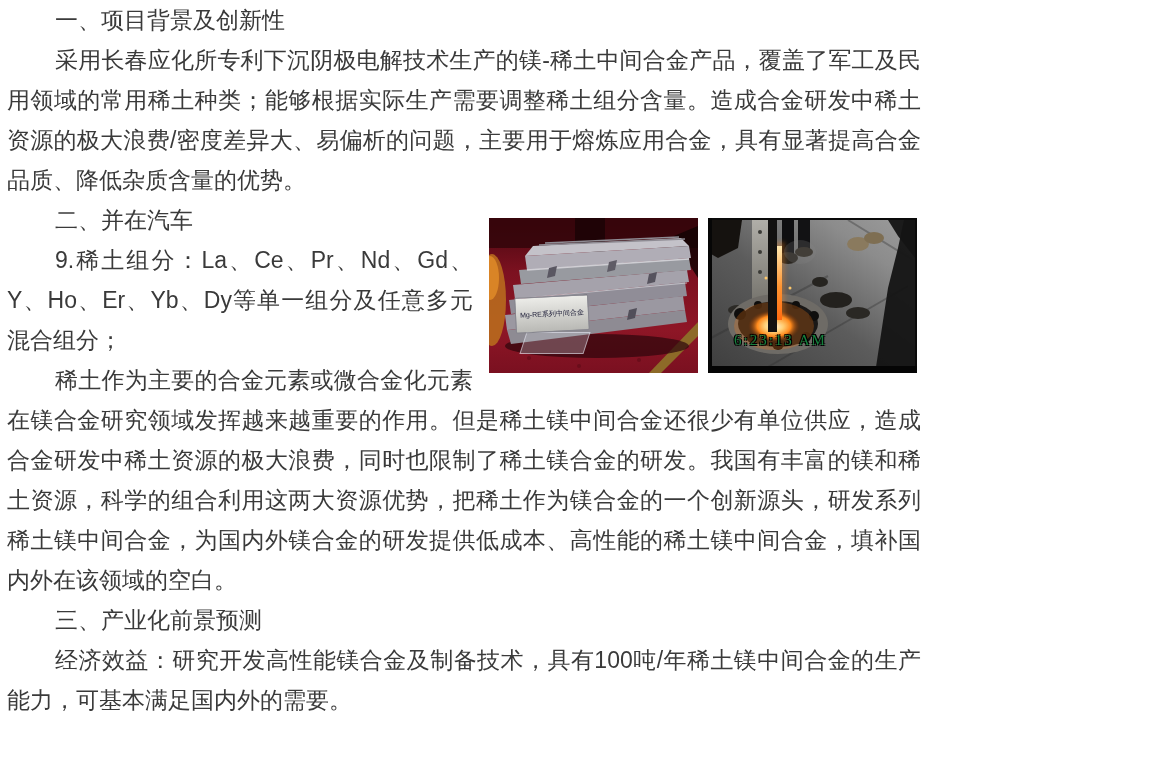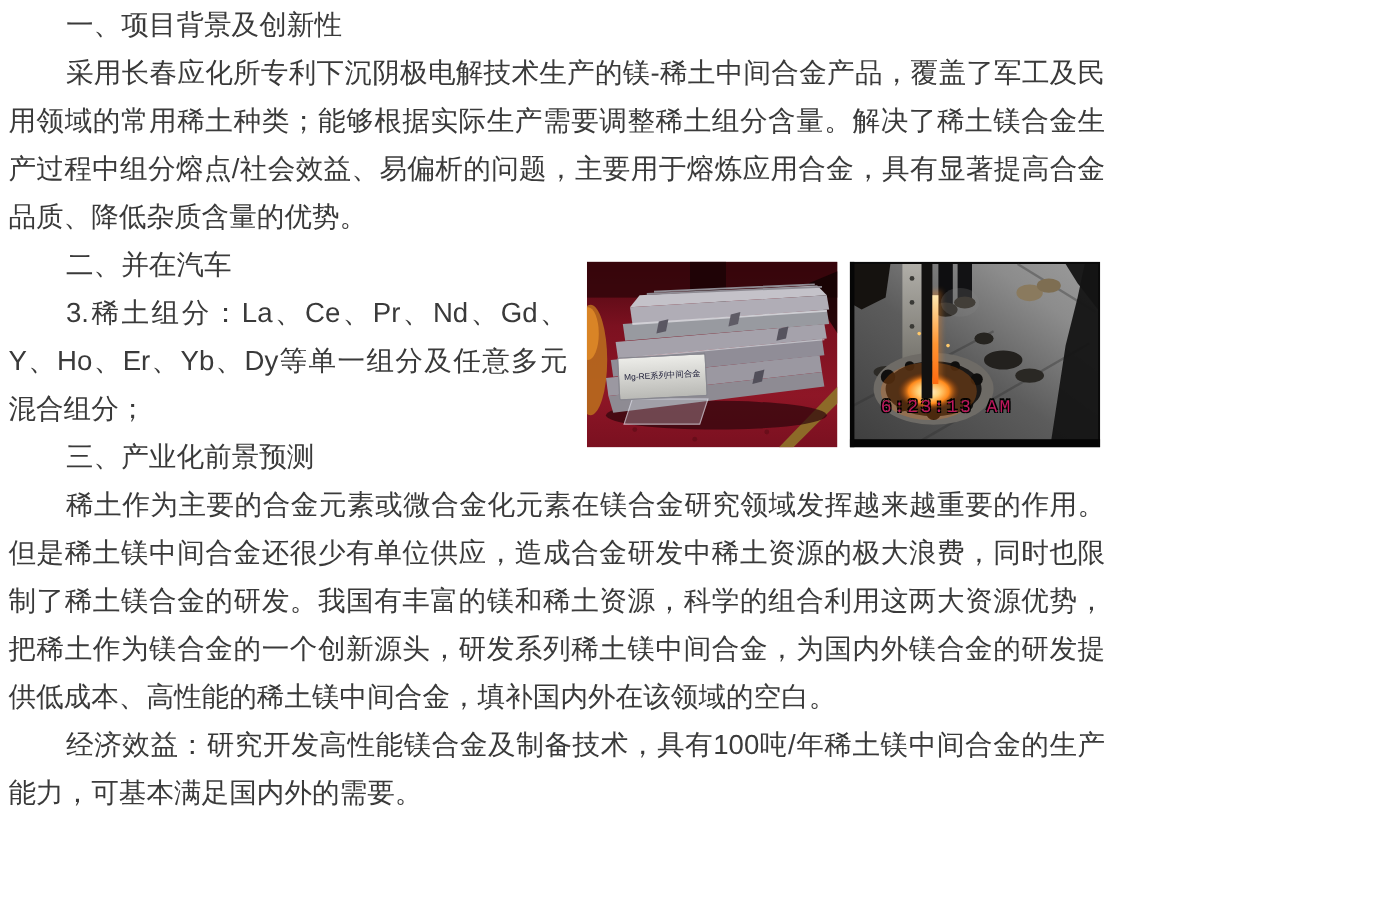--- a/index.html
+++ b/index.html
@@ -50,34 +50,34 @@
   }
   .plate-stand {
     position: absolute; left: 34px; top: 114px;
     width: 62px; height: 20px;
     background: rgba(205, 210, 220, 0.30);
     border: 1px solid rgba(235, 235, 245, 0.55);
     transform: skewX(-18deg);
   }
   .timestamp {
     position: absolute; left: 26px; bottom: 13px;
-    font-family: Liberation Mono, monospace;
+    font-family: Liberation Serif, serif;
     font-size: 15px; letter-spacing: 2px;
-    color: #be185d;
+    color: #15803d;
     text-shadow: 1px 1px 0 #000, -1px -1px 0 #000, 1px -1px 0 #000, -1px 1px 0 #000;
     text-indent: 0;
   }
 </style>
 </head>
 <body>
 
 <div class="page">
 
   <p class="para">一、项目背景及创新性</p>
-  <p class="para">采用长春应化所专利下沉阴极电解技术生产的镁-稀土中间合金产品，覆盖了军工及民用领域的常用稀土种类；能够根据实际生产需要调整稀土组分含量。解决了稀土镁合金生产过程中组分熔点/社会效益、易偏析的问题，主要用于熔炼应用合金，具有显著提高合金品质、降低杂质含量的优势。</p>
+  <p class="para">采用长春应化所专利下沉阴极电解技术生产的镁-稀土中间合金产品，覆盖了军工及民用领域的常用稀土种类；能够根据实际生产需要调整稀土组分含量。造成合金研发中稀土资源的极大浪费/密度差异大、易偏析的问题，主要用于熔炼应用合金，具有显著提高合金品质、降低杂质含量的优势。</p>
 
   <div class="media">
 
     <figure class="photo">
       <svg viewBox="0 0 209 155" xmlns="http://www.w3.org/2000/svg">
         <defs>
           <linearGradient id="clothA" x1="0" y1="0" x2="0" y2="1">
             <stop offset="0%" stop-color="#46070f"></stop>
             <stop offset="35%" stop-color="#7c1120"></stop>
             <stop offset="72%" stop-color="#8e1626"></stop>
@@ -184,18 +184,18 @@
         <ellipse cx="92" cy="34" rx="16" ry="12" fill="#8a8a8a" opacity="0.22"></ellipse>
         <rect x="0" y="148" width="209" height="7" fill="#050505"></rect>
         <rect x="0" y="0" width="4" height="155" fill="#060606"></rect>
       </svg>
       <div class="timestamp">6:23:13 AM</div>
     </figure>
 
   </div>
 
   <p class="para">二、并在汽车</p>
-  <p class="para">3.稀土组分：La、Ce、Pr、Nd、Gd、Y、Ho、Er、Yb、Dy等单一组分及任意多元混合组分；</p>
+  <p class="para">9.稀土组分：La、Ce、Pr、Nd、Gd、Y、Ho、Er、Yb、Dy等单一组分及任意多元混合组分；</p>
+  <p class="para">稀土作为主要的合金元素或微合金化元素在镁合金研究领域发挥越来越重要的作用。但是稀土镁中间合金还很少有单位供应，造成合金研发中稀土资源的极大浪费，同时也限制了稀土镁合金的研发。我国有丰富的镁和稀土资源，科学的组合利用这两大资源优势，把稀土作为镁合金的一个创新源头，研发系列稀土镁中间合金，为国内外镁合金的研发提供低成本、高性能的稀土镁中间合金，填补国内外在该领域的空白。</p>
   <p class="para">三、产业化前景预测</p>
-  <p class="para">稀土作为主要的合金元素或微合金化元素在镁合金研究领域发挥越来越重要的作用。但是稀土镁中间合金还很少有单位供应，造成合金研发中稀土资源的极大浪费，同时也限制了稀土镁合金的研发。我国有丰富的镁和稀土资源，科学的组合利用这两大资源优势，把稀土作为镁合金的一个创新源头，研发系列稀土镁中间合金，为国内外镁合金的研发提供低成本、高性能的稀土镁中间合金，填补国内外在该领域的空白。</p>
   <p class="para">经济效益：研究开发高性能镁合金及制备技术，具有100吨/年稀土镁中间合金的生产能力，可基本满足国内外的需要。</p>
 
 </div>
 
 </body></html>

